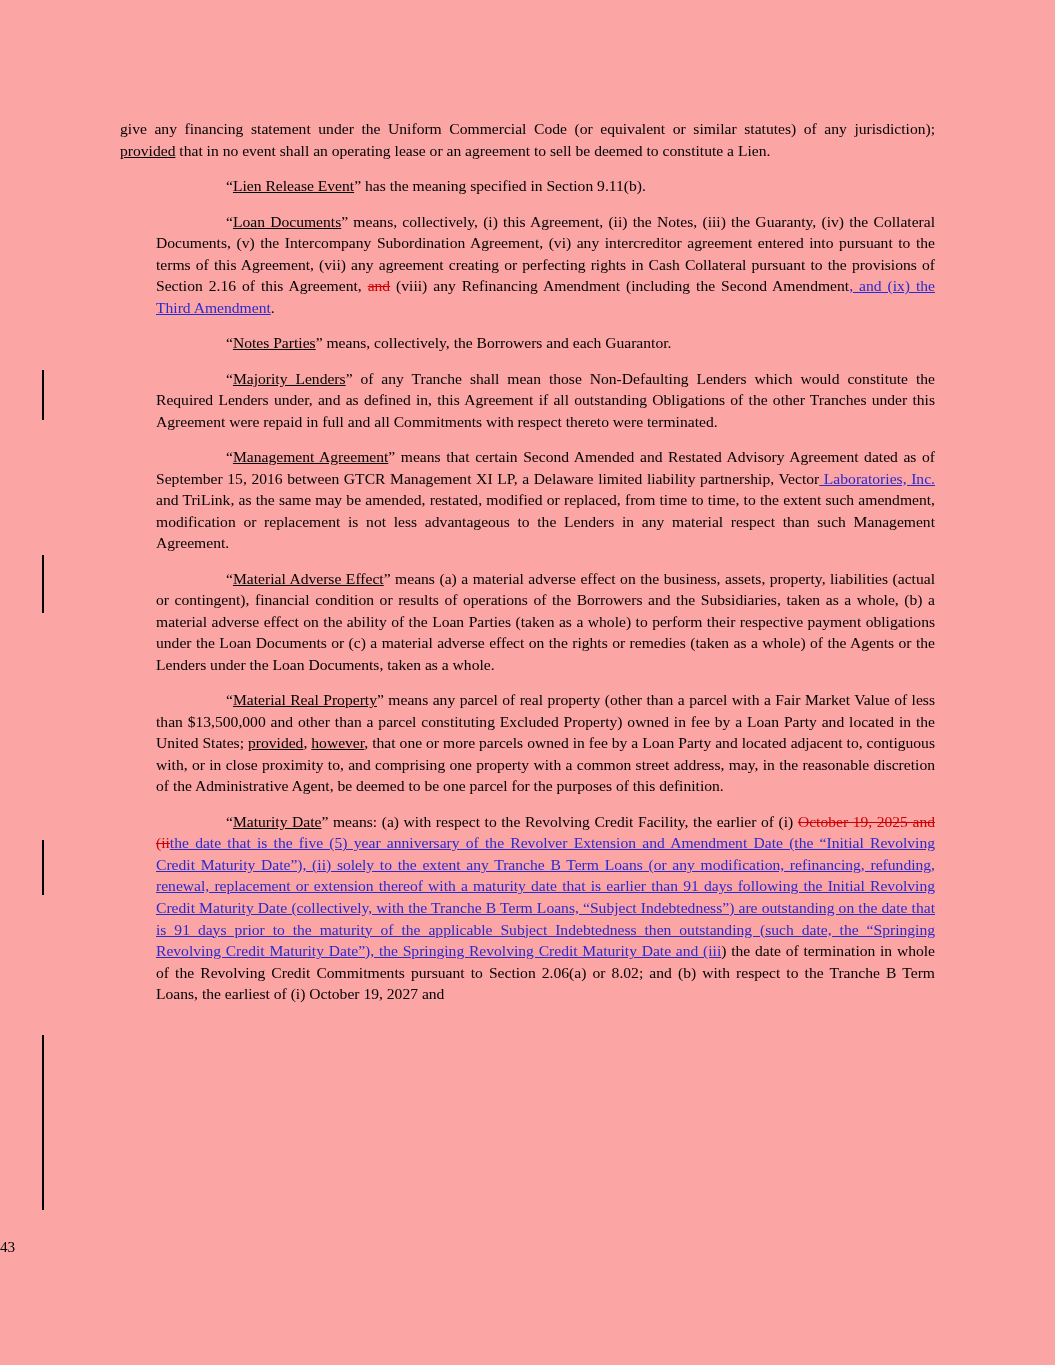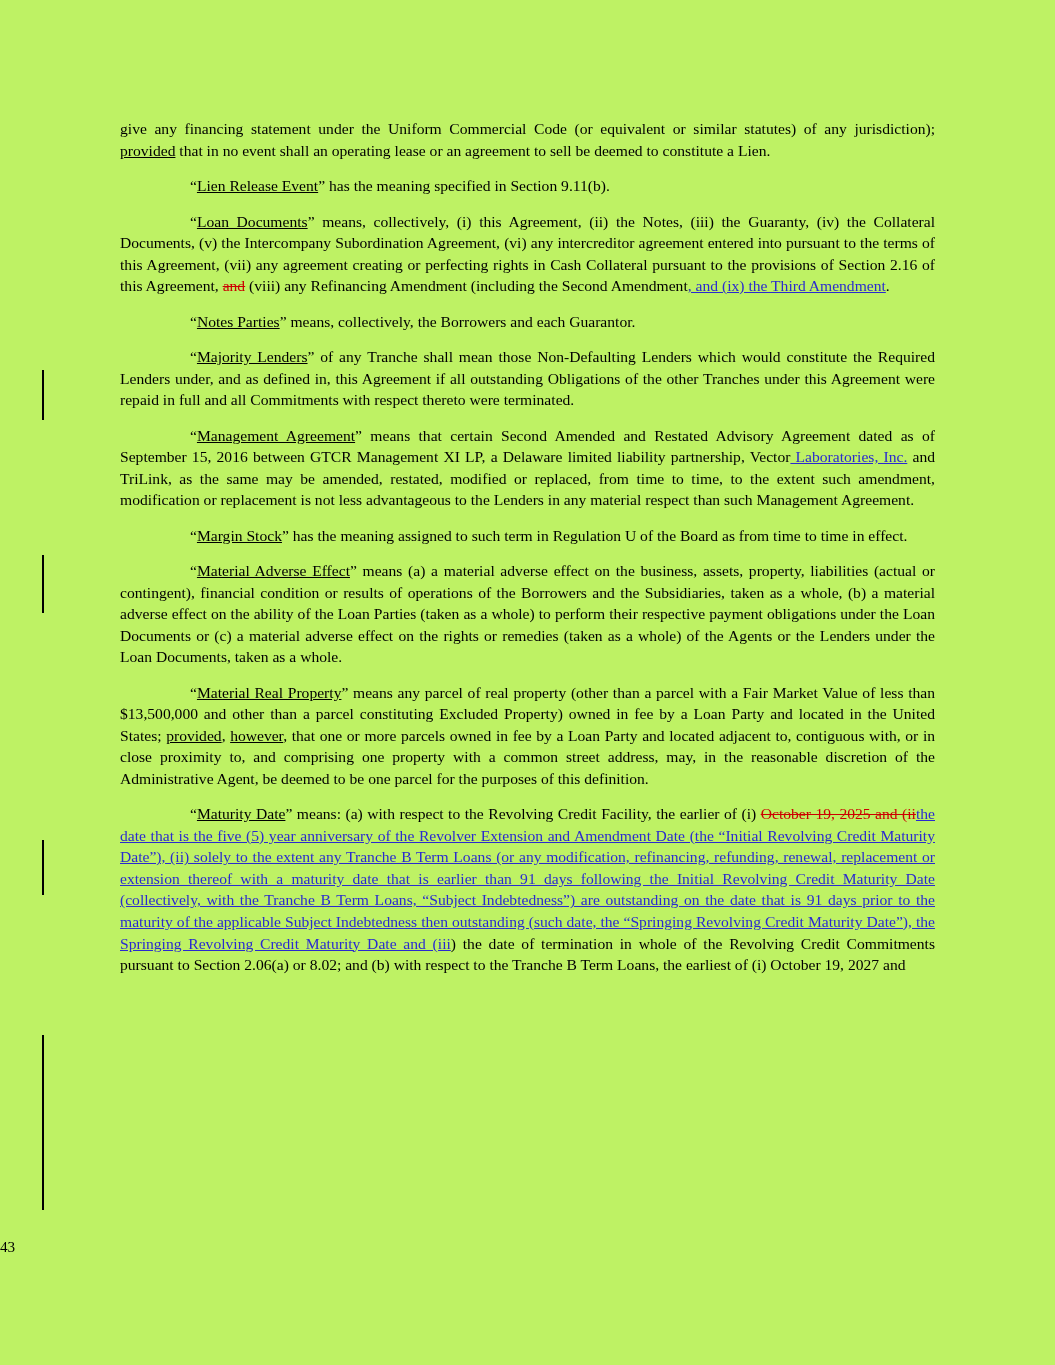--- a/index.html
+++ b/index.html
@@ -4,21 +4,21 @@
 <style>
   html, body {
     margin: 0;
     padding: 0;
     background: #ffffff;
   }
   .page {
     position: relative;
     width: 1055px;
     height: 1365px;
-    background: #bef264;
+    background: #fca5a5;
     font-family: "Liberation Serif", serif;
     color: #000000;
     box-sizing: border-box;
     overflow: hidden;
     padding-left: 24px;
   }
   .content {
     position: absolute;
     left: 120px;
     top: 118px;
@@ -26,20 +26,21 @@
   }
   p.para {
     margin: 0 0 14px 0;
     font-size: 15.6px;
     line-height: 1.38;
     text-align: justify;
     text-justify: inter-word;
   }
   p.indent {
     text-indent: 70px;
+    margin-left: 36px;
   }
   .u { text-decoration: underline; }
   .ins {
     color: #2a2ad0;
     text-decoration: underline;
   }
   .del {
     color: #cc0000;
     text-decoration: line-through;
   }
@@ -64,21 +65,20 @@
 
 <div class="page">
 
   <div class="content">
       <p class="para"><span>give any financing statement under the Uniform Commercial Code (or equivalent or similar statutes) of any jurisdiction); </span><span class="u">provided</span><span> that in no event shall an operating lease or an agreement to sell be deemed to constitute a Lien.</span></p>
       <p class="para indent"><span>“</span><span class="u">Lien Release Event</span><span>” has the meaning specified in Section 9.11(b).</span></p>
       <p class="para indent"><span>“</span><span class="u">Loan Documents</span><span>” means, collectively, (i) this Agreement, (ii) the Notes, (iii) the Guaranty, (iv) the Collateral Documents, (v) the Intercompany Subordination Agreement, (vi) any intercreditor agreement entered into pursuant to the terms of this Agreement, (vii) any agreement creating or perfecting rights in Cash Collateral pursuant to the provisions of Section 2.16 of this Agreement, </span><span class="del">and</span><span> (viii) any Refinancing Amendment (including the Second Amendment</span><span class="ins">, and (ix) the Third Amendment</span><span>.</span></p>
       <p class="para indent"><span>“</span><span class="u">Notes Parties</span><span>” means, collectively, the Borrowers and each Guarantor.</span></p>
       <p class="para indent"><span> “</span><span class="u">Majority Lenders</span><span>” of any Tranche shall mean those Non-Defaulting Lenders which would constitute the Required Lenders under, and as defined in, this Agreement if all outstanding Obligations of the other Tranches under this Agreement were repaid in full and all Commitments with respect thereto were terminated.</span></p>
       <p class="para indent"><span>“</span><span class="u">Management Agreement</span><span>” means that certain Second Amended and Restated Advisory Agreement dated as of September 15, 2016 between GTCR Management XI LP, a Delaware limited liability partnership, Vector</span><span class="ins"> Laboratories, Inc.</span><span> and TriLink, as the same may be amended, restated, modified or replaced, from time to time, to the extent such amendment, modification or replacement is not less advantageous to the Lenders in any material respect than such Management Agreement.</span></p>
-      <p class="para indent"><span>“</span><span class="u">Margin Stock</span><span>” has the meaning assigned to such term in Regulation U of the Board as from time to time in effect.</span></p>
       <p class="para indent"><span>“</span><span class="u">Material Adverse Effect</span><span>” means (a) a material adverse effect on the business, assets, property, liabilities (actual or contingent), financial condition or results of operations of the Borrowers and the Subsidiaries, taken as a whole, (b) a material adverse effect on the ability of the Loan Parties (taken as a whole) to perform their respective payment obligations under the Loan Documents or (c) a material adverse effect on the rights or remedies (taken as a whole) of the Agents or the Lenders under the Loan Documents, taken as a whole.</span></p>
       <p class="para indent"><span>“</span><span class="u">Material Real Property</span><span>” means any parcel of real property (other than a parcel with a Fair Market Value of less than $13,500,000 and other than a parcel constituting Excluded Property) owned in fee by a Loan Party and located in the United States; </span><span class="u">provided</span><span>, </span><span class="u">however</span><span>, that one or more parcels owned in fee by a Loan Party and located adjacent to, contiguous with, or in close proximity to, and comprising one property with a common street address, may, in the reasonable discretion of the Administrative Agent, be deemed to be one parcel for the purposes of this definition.</span></p>
       <p class="para indent"><span>“</span><span class="u">Maturity Date</span><span>” means: (a) with respect to the Revolving Credit Facility, the earlier of (i) </span><span class="del">October 19, 2025 and (ii</span><span class="ins">the date that is the five (5) year anniversary of the Revolver Extension and Amendment Date (the “Initial Revolving Credit Maturity Date”), (ii) solely to the extent any Tranche B Term Loans (or any modification, refinancing, refunding, renewal, replacement or extension thereof with a maturity date that is earlier than 91 days following the Initial Revolving Credit Maturity Date (collectively, with the Tranche B Term Loans, “Subject Indebtedness”) are outstanding on the date that is 91 days prior to the maturity of the applicable Subject Indebtedness then outstanding (such date, the “Springing Revolving Credit Maturity Date”), the Springing Revolving Credit Maturity Date and (iii</span><span>) the date of termination in whole of the Revolving Credit Commitments pursuant to Section 2.06(a) or 8.02; and (b) with respect to the Tranche B Term Loans, the earliest of (i) October 19, 2027 and</span></p>
     </div>
 
   <div class="pagenum">43</div>
 
 <div class="changebar" style="top: 370px; height: 50px;"></div>
     <div class="changebar" style="top: 555px; height: 58px;"></div>
     <div class="changebar" style="top: 840px; height: 55px;"></div>

